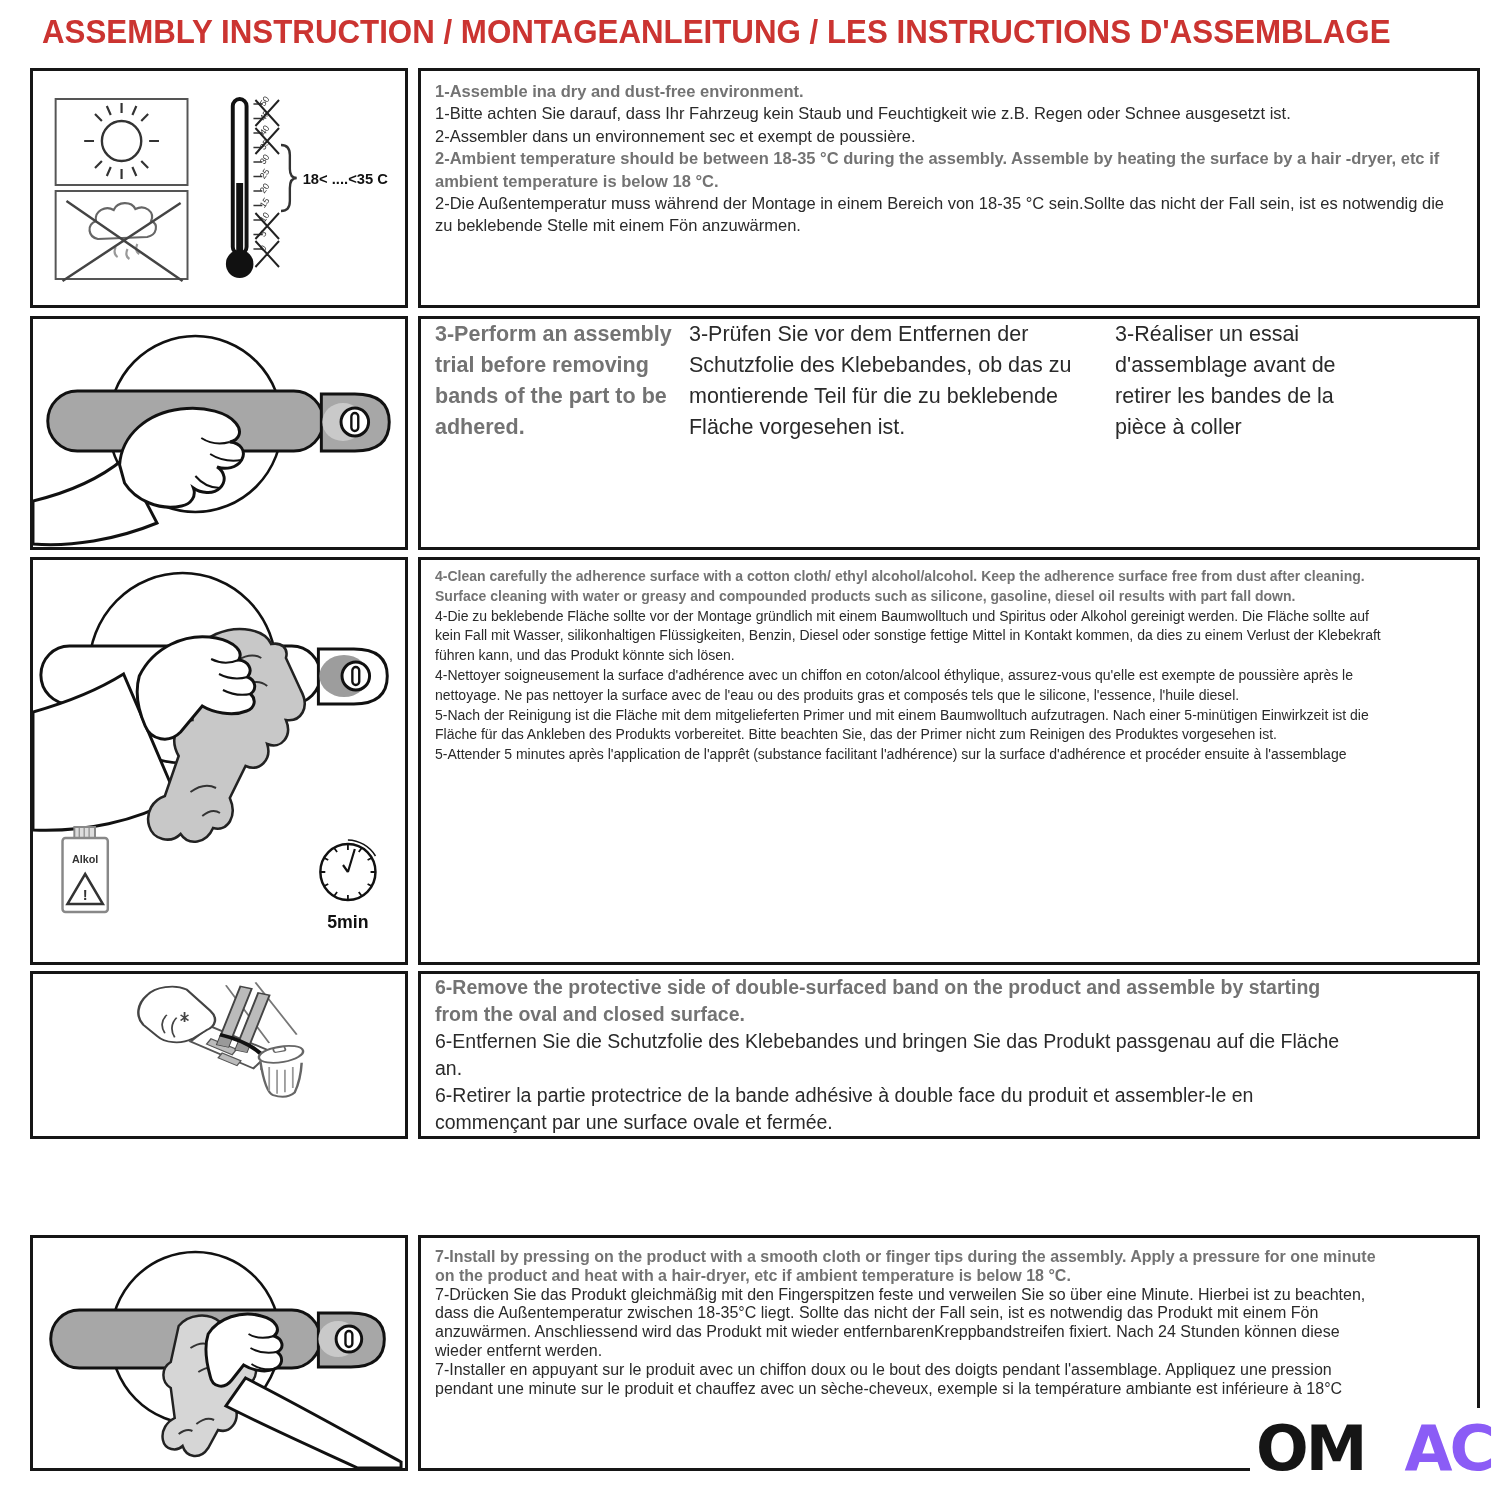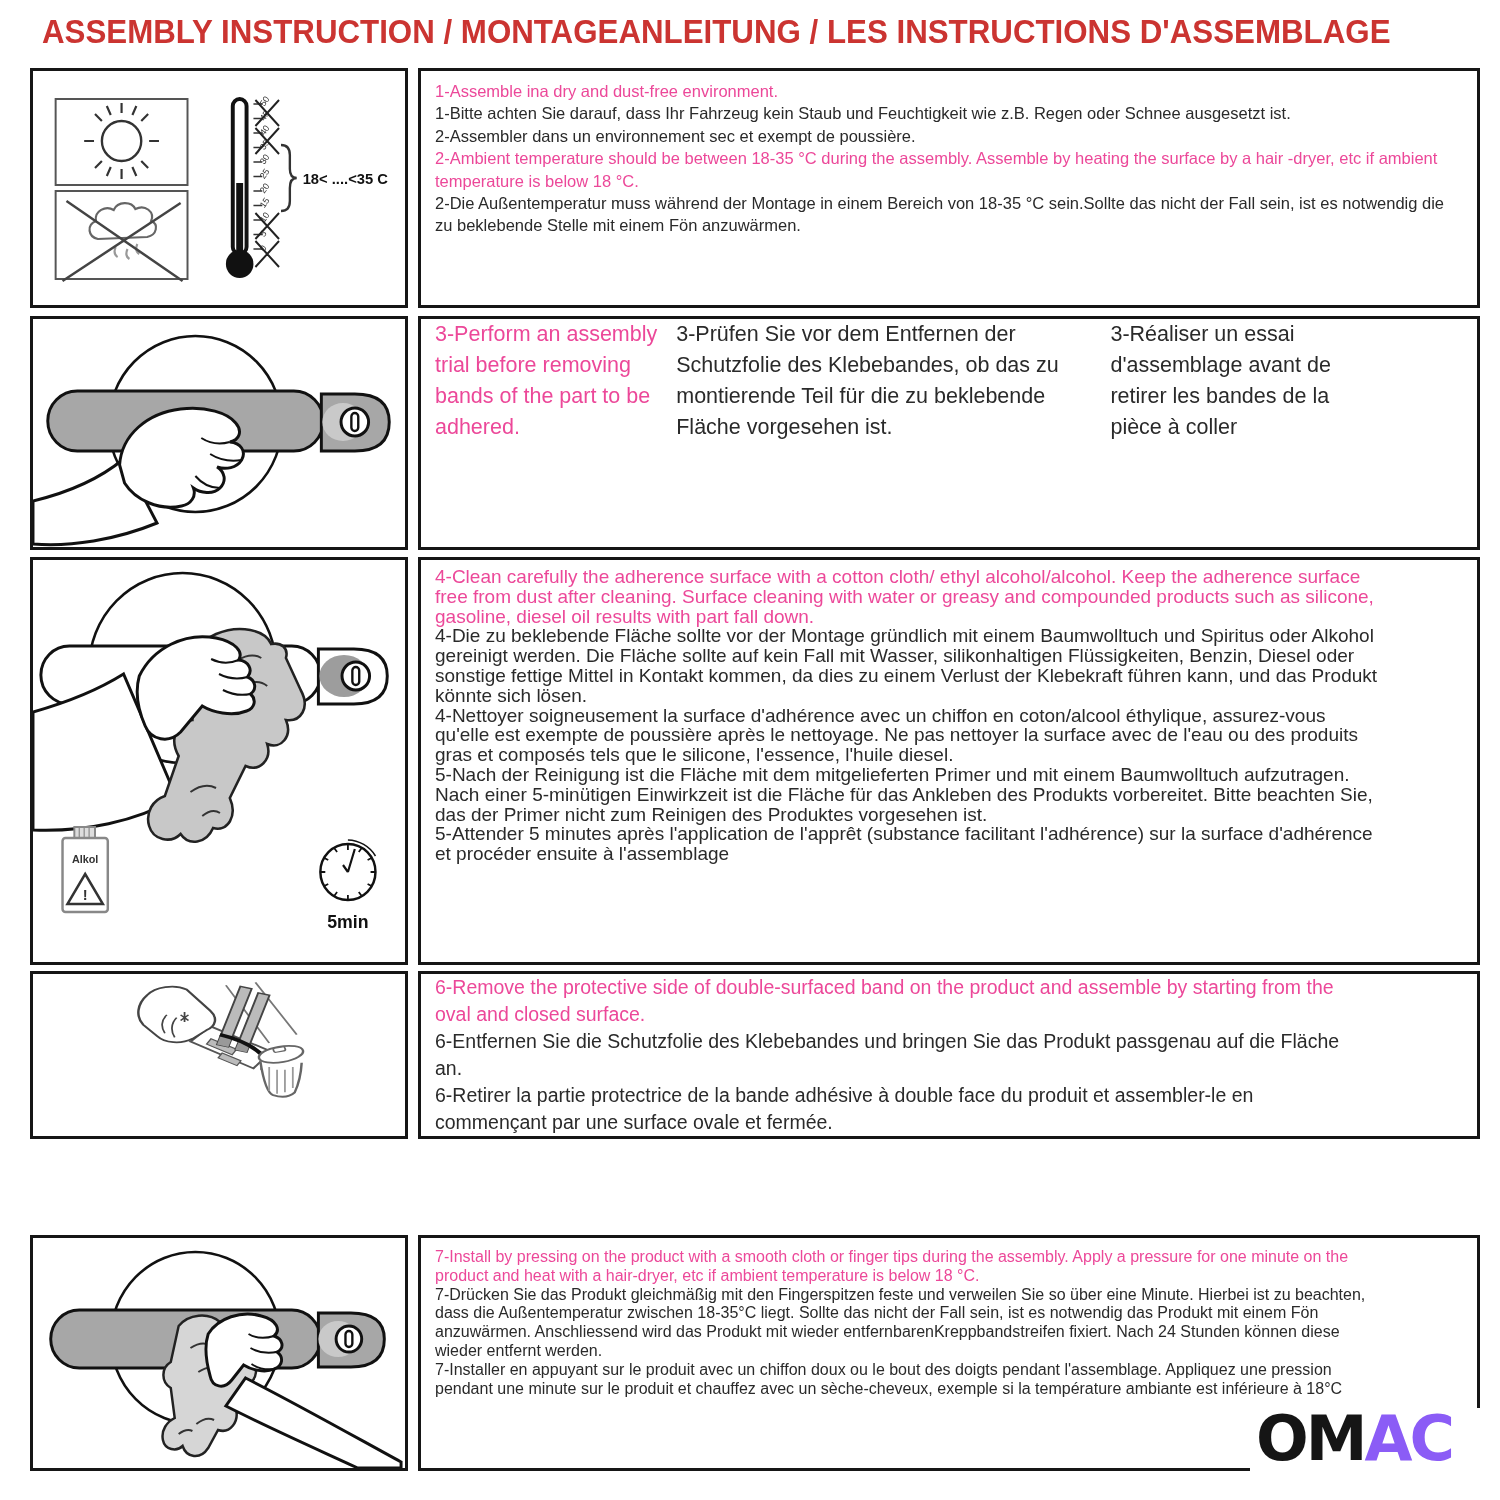--- a/index.html
+++ b/index.html
@@ -7,32 +7,32 @@
         font-family:"Liberation Sans",sans-serif;color:#222;}
   .title{position:absolute;left:42px;top:12px;margin:0;font-size:34px;font-weight:700;
          color:#cb3431;white-space:nowrap;transform:scaleX(0.92);transform-origin:left top;}
   .row{position:absolute;left:0;width:1500px;}
   .ibox{position:absolute;left:30px;top:0;width:378px;height:100%;
         border:3px solid #161616;background:#fff;box-sizing:border-box;}
   .ibox svg{display:block;width:100%;height:100%;}
   .tbox{position:absolute;left:418px;top:0;width:1062px;height:100%;
         border:3px solid #161616;background:#fff;box-sizing:border-box;overflow:hidden;}
   .tbox p{margin:0;}
-  .b{font-weight:400;color:#ec4899;}
+  .b{font-weight:700;color:#737373;}
   .n{color:#2a2a2a;}
   .gap{margin-top:20px;}
   .t1{padding:9px 28px 0 14px;font-size:16.5px;line-height:22.4px;}
   .t2{display:flex;flex-direction:row;justify-content:center;
       padding:0 115px 0 14px;font-size:21.5px;line-height:31px;}
-  .t3{padding:7px 95px 0 14px;font-size:19px;line-height:19.8px;}
+  .t3{padding:7px 95px 0 14px;font-size:14px;line-height:19.8px;}
   .t4{display:flex;flex-direction:column;justify-content:center;
       padding:0 130px 0 14px;font-size:19.5px;line-height:27px;}
   .t5{padding:10px 90px 0 14px;font-size:16px;line-height:18.8px;}
   .logo{position:absolute;left:1250px;top:1408px;width:250px;height:82px;background:#fff;
-        display:flex;padding-left:6px;box-sizing:border-box;}
+        display:flex;align-items:center;padding-left:6px;box-sizing:border-box;gap:40px;}
   .logo span{font-family:"DejaVu Sans",sans-serif;font-weight:800;font-size:62px;
         line-height:1;letter-spacing:-3px;}
   .lg-black{color:#151515;}
   .lg-red{color:#8b5cf6;}
   svg text{font-family:"Liberation Sans",sans-serif;}
 </style>
 </head>
 <body>
 
 <main class="page">

